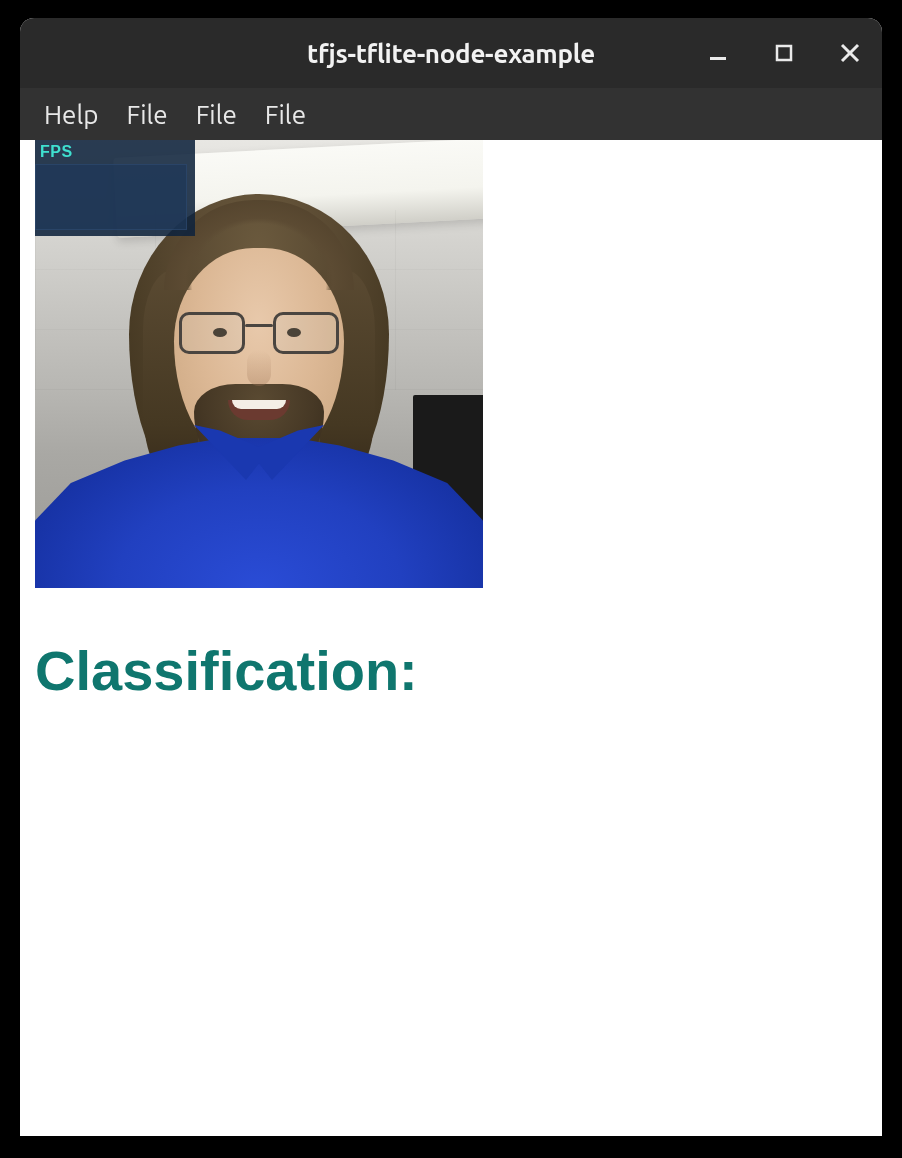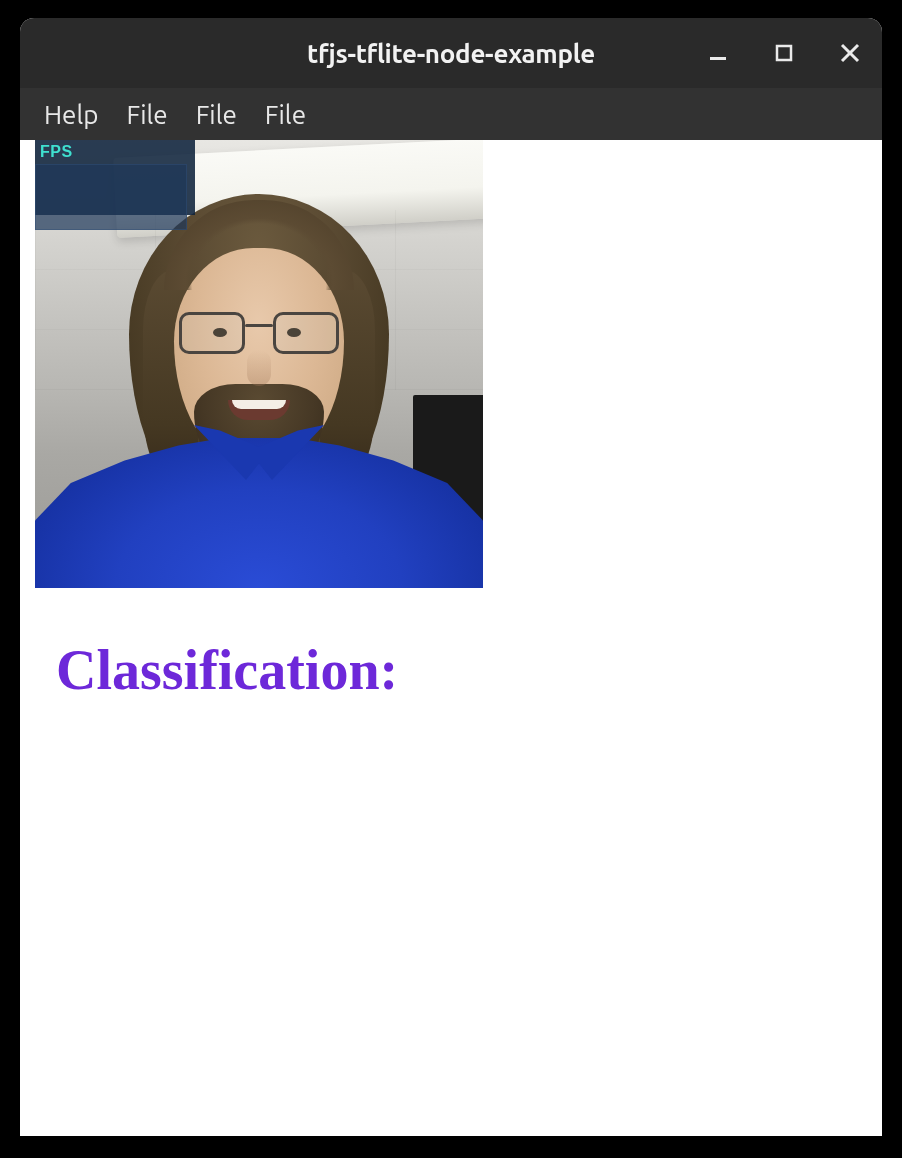--- a/index.html
+++ b/index.html
@@ -88,21 +88,21 @@
       left: 15px;
       width: 448px;
       height: 448px;
       overflow: hidden;
     }
     .fps-overlay {
       position: absolute;
       top: 0;
       left: 0;
       width: 160px;
-      height: 75px;
+      height: 96px;
       background: rgba(15, 35, 60, 0.88);
       z-index: 10;
     }
     .fps-label {
       color: #3fe0d0;
       font-size: 16px;
       font-weight: 700;
       font-family: Arial, sans-serif;
       padding: 3px 5px;
       letter-spacing: 0.5px;
@@ -113,25 +113,24 @@
       left: 0;
       width: 152px;
       height: 66px;
       background: rgba(30, 55, 90, 0.7);
       border: 1px solid rgba(50, 80, 120, 0.5);
     }
     .classification-heading {
       position: absolute;
       top: 498px;
       left: 15px;
-      font-family: Liberation Serif, serif;
+      font-family: Liberation Sans, sans-serif;
       font-size: 56px;
       font-weight: 700;
-      color: #6d28d9;
-      margin-left: 21px;
+      color: #0f766e;
     }
     
     .photo {
       width: 100%;
       height: 100%;
       position: relative;
       background: linear-gradient(180deg, #e8e7e3 0%, #d8d7d3 18%, #c9c8c4 35%, #b8b7b3 55%, #a9a8a4 70%, #9a9995 100%);
       overflow: hidden;
     }
     

